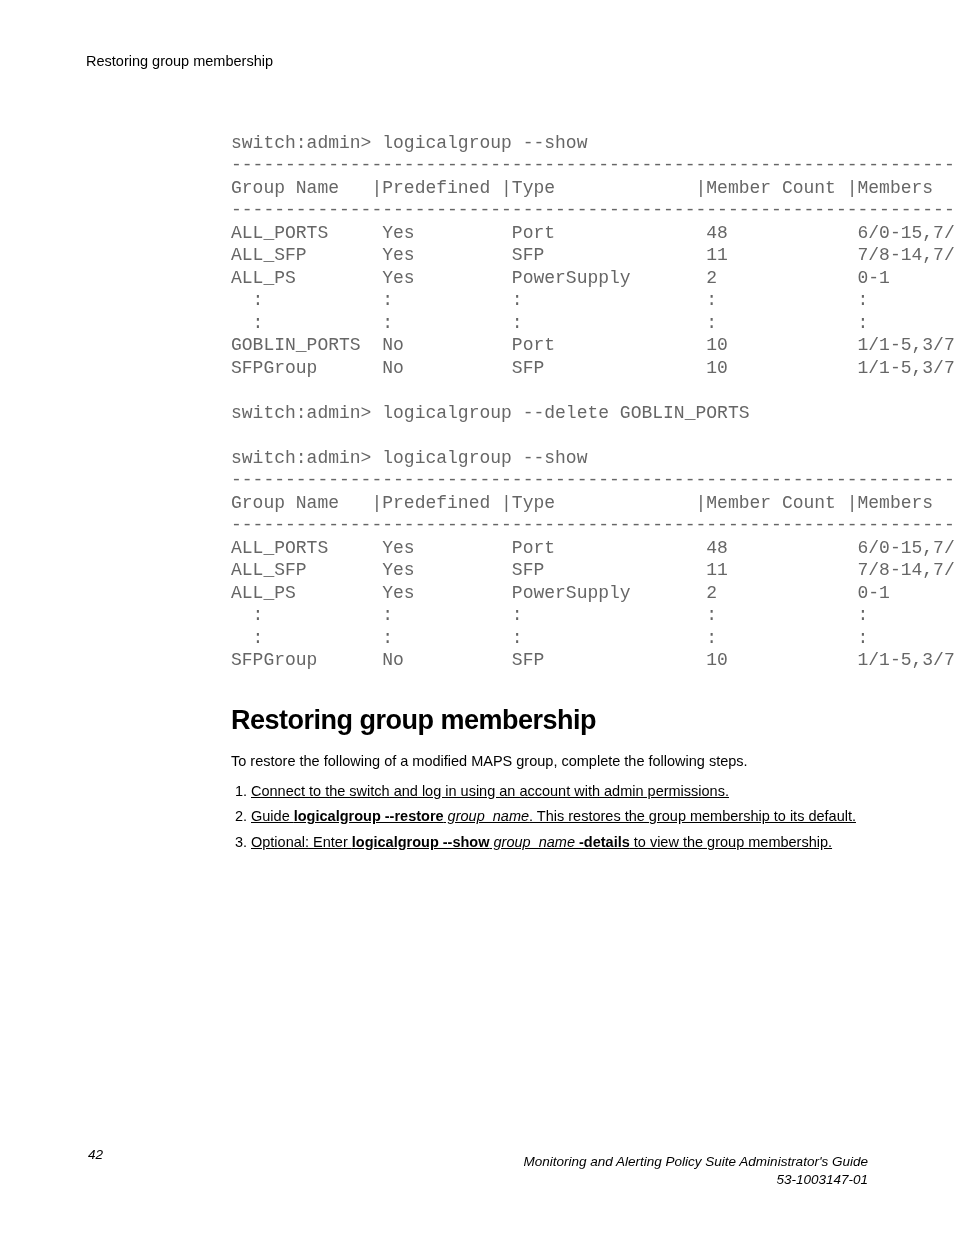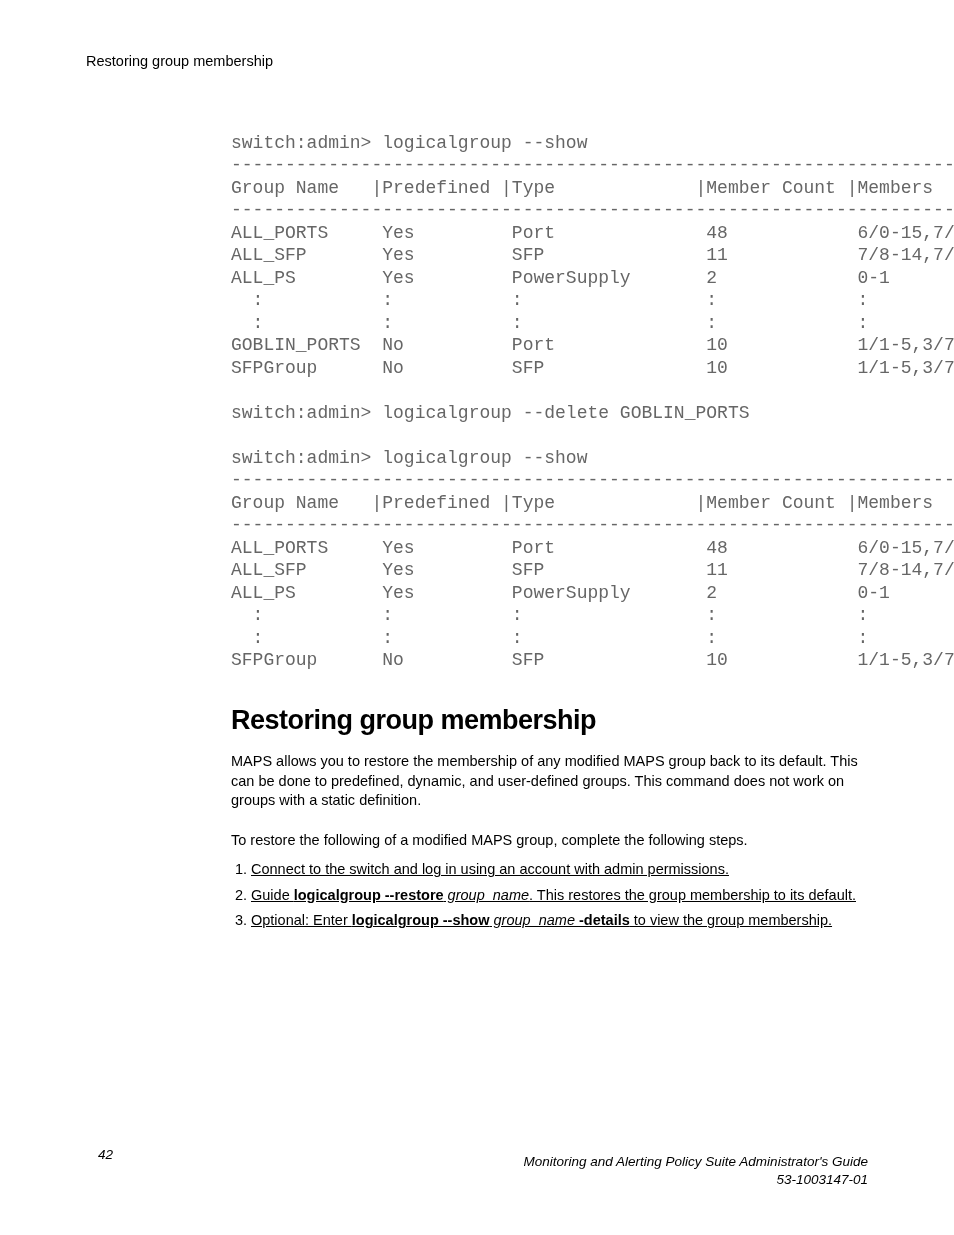--- a/index.html
+++ b/index.html
@@ -47,21 +47,21 @@
     margin: 10px 0 0 0;
     padding-left: 20px;
     text-decoration: underline;
   }
   ol.steps li {
     margin-bottom: 6px;
   }
   .footer {
     position: absolute;
     bottom: 46px;
-    left: 98px;
+    left: 88px;
     right: 86px;
     font-style: italic;
     font-size: 13.5px;
   }
   .footer .pagenum {
     float: left;
   }
   .footer .doctitle {
     float: right;
     text-align: right;
@@ -99,21 +99,20 @@
 ---------------------------------------------------------------------------------------
 ALL_PORTS     Yes         Port              48            6/0-15,7/0-31
 ALL_SFP       Yes         SFP               11            7/8-14,7/24-27
 ALL_PS        Yes         PowerSupply       2             0-1
   :           :           :                 :             :
   :           :           :                 :             :
 SFPGroup      No          SFP               10            1/1-5,3/7-9,3/12</div>
 
     <h2 class="section">Restoring group membership</h2>
 
-    <p class="para">MAPS allows you to restore the membership of any modified MAPS group back to its default. This can be done to predefined, dynamic, and user-defined groups. This command does not work on groups with a static definition.</p>
 
     <p>To restore the following of a modified MAPS group, complete the following steps.</p>
 
     <ol class="steps">
       <li>Connect to the switch and log in using an account with admin permissions.</li>
       <li>
         <span>Guide </span><b>logicalgroup --restore</b><i> group_name</i><span>. This restores the group membership to its default.</span>
       </li>
       <li>
         <span>Optional: Enter </span><b>logicalgroup --show</b><i> group_name </i><b>-details</b><span> to view the group membership.</span>

